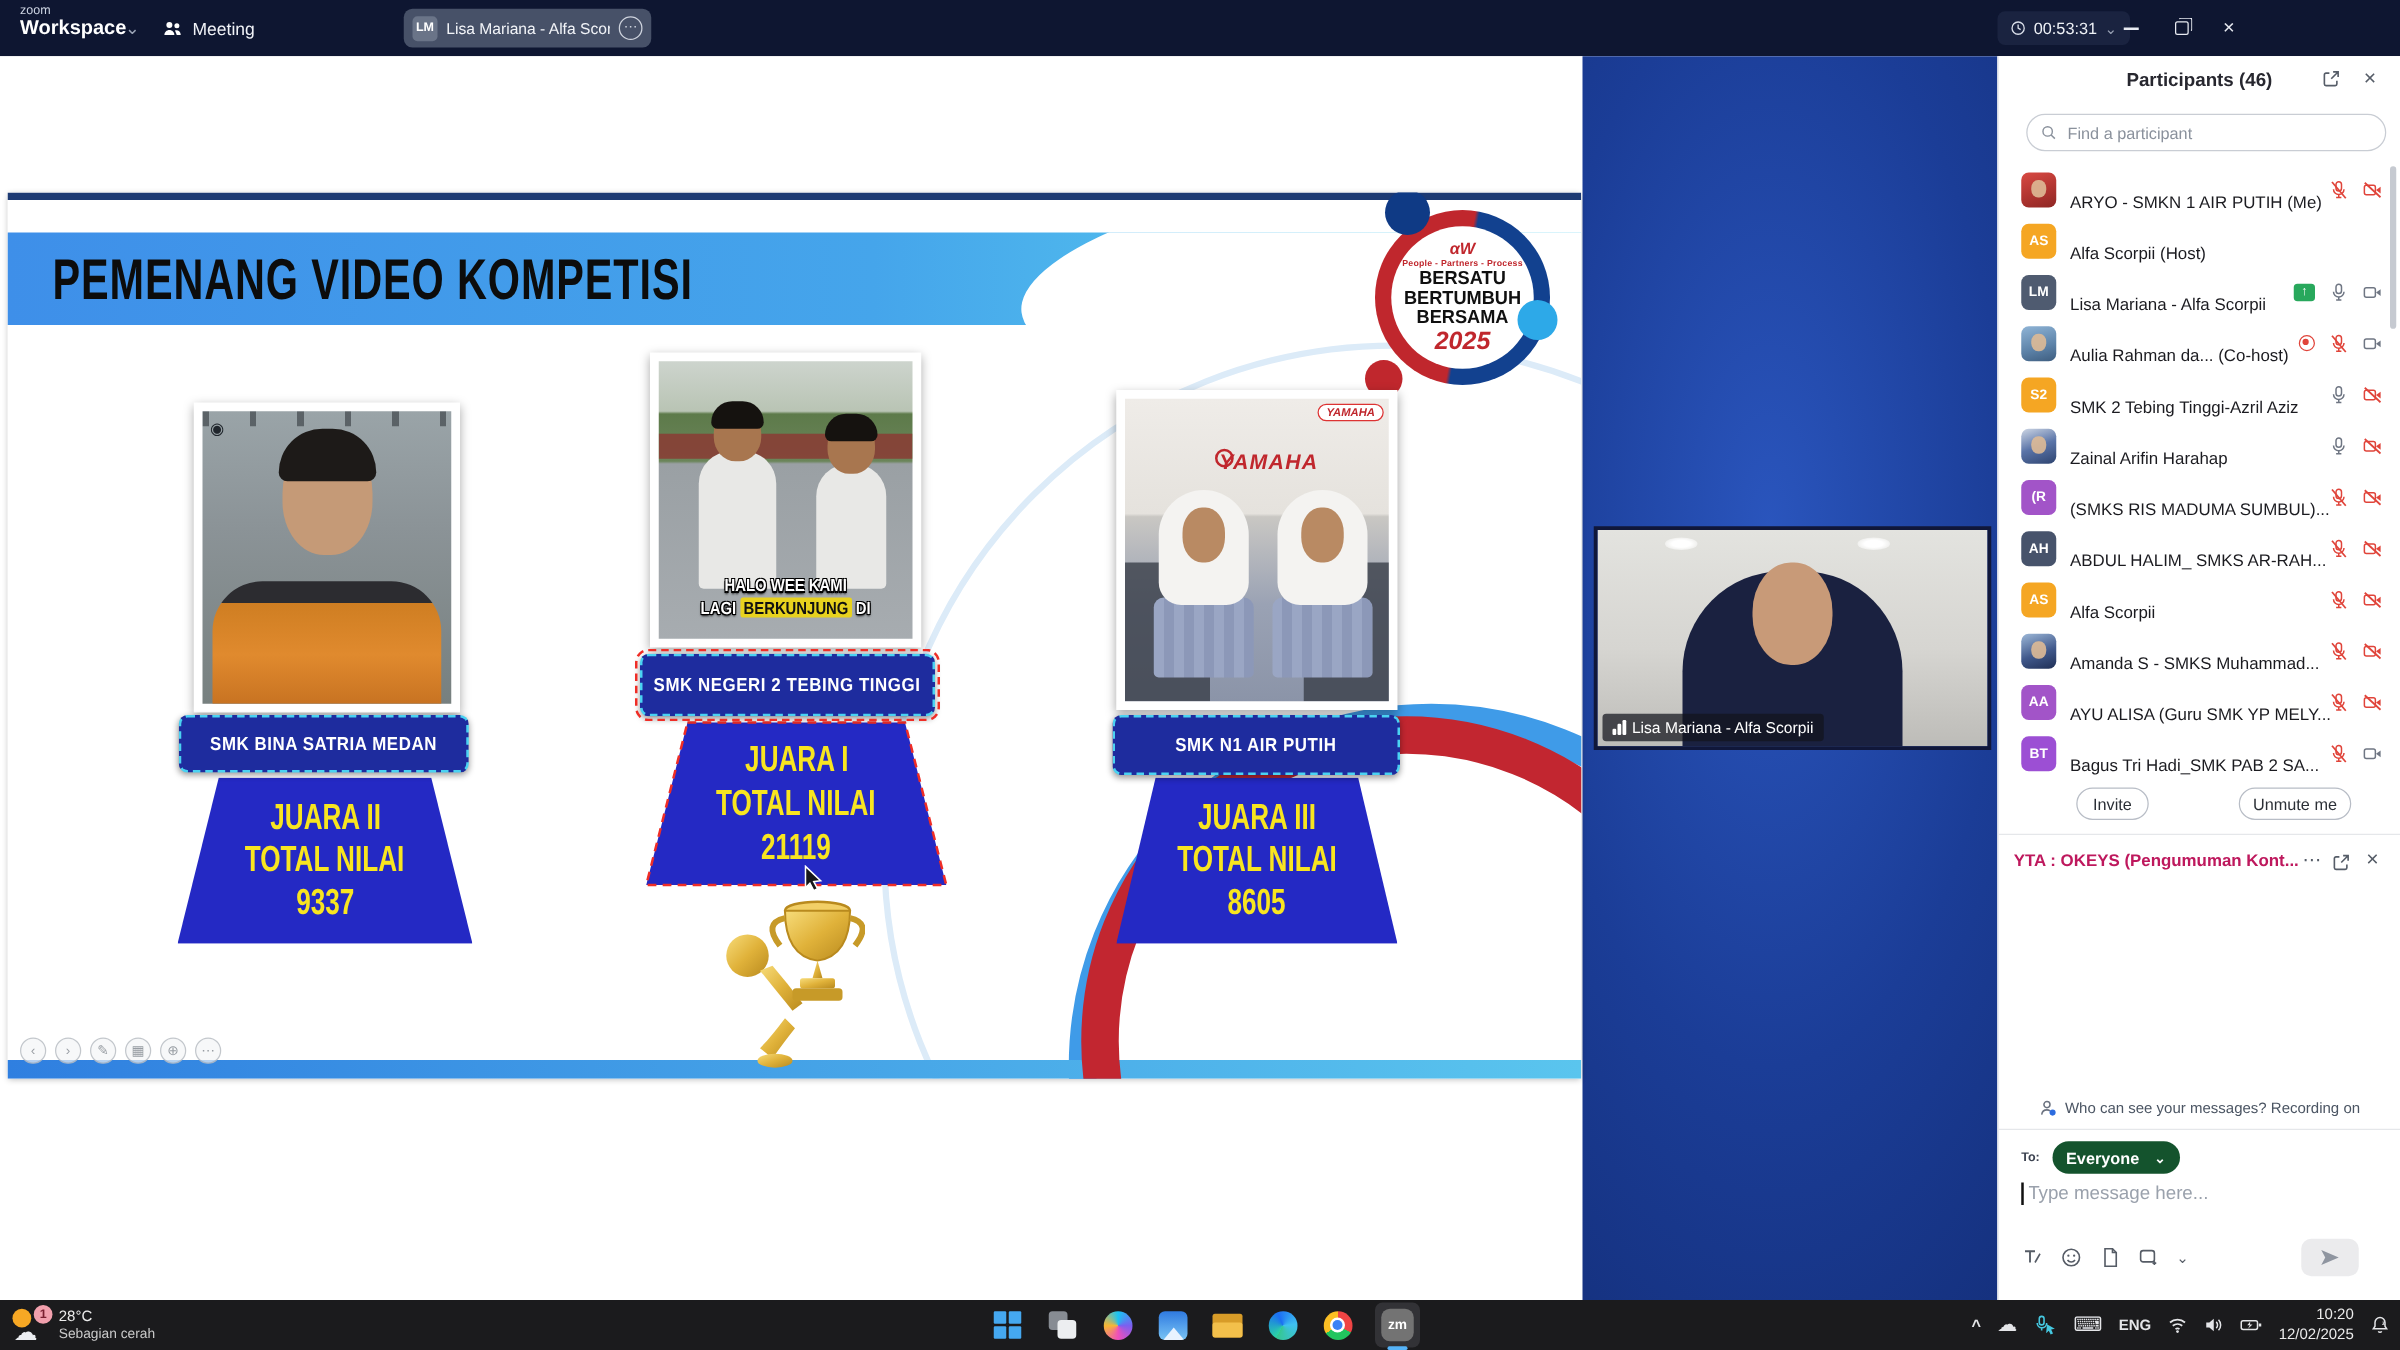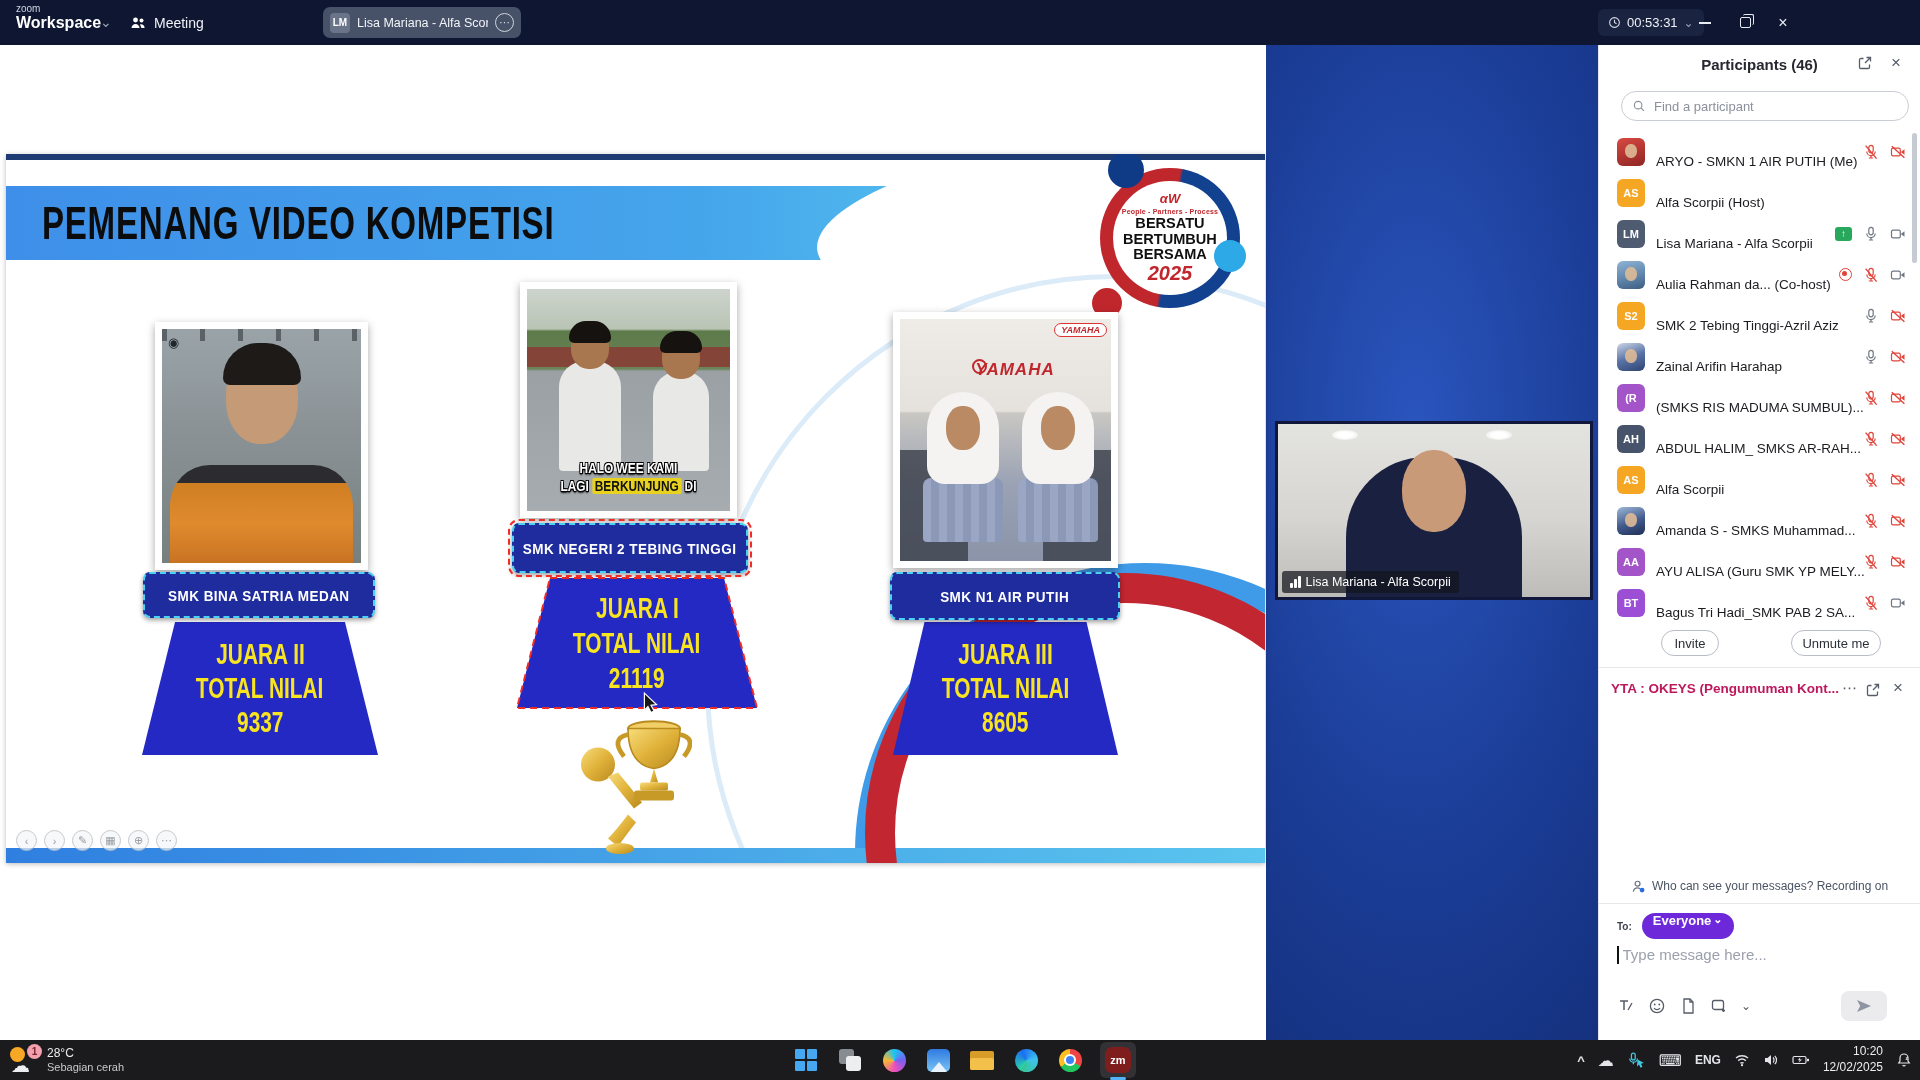--- a/index.html
+++ b/index.html
@@ -164,22 +164,22 @@
         font-size:13px;color:#2b2f36;display:flex;align-items:center;justify-content:center;font-family:inherit;}
   #invite{left:62px;top:585px;width:58px;}
   #unmute{left:192px;top:585px;width:90px;}
   .sdiv{position:absolute;left:0;width:100%;height:1px;background:#e5e7ea;}
   .chead{position:absolute;left:0;top:630px;width:100%;height:30px;}
   .chead .t{position:absolute;left:12px;top:6px;font-size:13.5px;font-weight:700;color:#be185d;white-space:nowrap;}
   .notice{position:absolute;left:0;top:834px;width:100%;display:flex;align-items:flex-start;justify-content:center;gap:6px;
         font-size:12px;color:#4b5563;}
   .torow{position:absolute;left:18px;top:868px;display:flex;align-items:center;gap:10px;}
   .torow .lbl{font-size:10px;font-weight:600;color:#3c4250;}
-  .evpill{height:26px;background:#6d28d9;border-radius:13px;color:#fff;font-size:13px;font-weight:700;
-        display:flex;gap:2px;padding:0 11px;border:none;font-family:inherit;}
+  .evpill{height:26px;background:#14532d;border-radius:13px;color:#fff;font-size:13px;font-weight:700;
+        display:flex;align-items:center;gap:12px;padding:0 11px;border:none;font-family:inherit;}
   .msgrow{position:absolute;left:18px;top:900px;display:flex;align-items:center;}
   .caret{width:1.5px;height:18px;background:#111;margin-right:2px;}
   .msgrow input{border:none;outline:none;font-size:15px;width:260px;color:#333;font-family:inherit;background:transparent;}
   .msgrow input::placeholder{color:#9aa1ac;}
   .ctools{position:absolute;left:18px;top:952px;display:flex;align-items:center;gap:13px;color:#565c66;}
   .ctools .ic{width:18px;height:18px;}
   #send{position:absolute;left:242px;top:946px;width:46px;height:30px;background:#ebebed;border-radius:8px;border:none;
         display:flex;align-items:center;justify-content:center;color:#8f95a0;}
 
   
@@ -207,21 +207,21 @@
   .i-exp{position:relative;width:24px;height:19px;}
   .i-exp:before{content:"";position:absolute;inset:0;background:#d89c28;border-radius:2px;}
   .i-exp:after{content:"";position:absolute;left:0;bottom:0;width:100%;height:12px;background:#f3c04b;border-radius:2px;}
   .i-edge{width:23px;height:23px;border-radius:50%;background:conic-gradient(from 210deg,#2bd4a4,#1b6ef3 35%,#3fc1f0 65%,#35c791);}
   .i-chr{position:relative;width:23px;height:23px;border-radius:50%;
         background:conic-gradient(#ef4444 0 33%,#22c55e 33% 66%,#fbbf24 66% 100%);}
   .i-chr:before{content:"";position:absolute;left:5.5px;top:5.5px;width:12px;height:12px;border-radius:50%;background:#fff;}
   .i-chr:after{content:"";position:absolute;left:7.5px;top:7.5px;width:8px;height:8px;border-radius:50%;background:#3b82f6;}
   .zoomapp{position:relative;width:36px;height:36px;background:#323236;border-radius:6px;
         display:flex;align-items:center;justify-content:center;}
-  .i-zm{width:26px;height:26px;border-radius:7px;background:#7f1d1d;color:#fff;font-size:11px;font-weight:700;
+  .i-zm{width:26px;height:26px;border-radius:7px;background:#737373;color:#fff;font-size:11px;font-weight:700;
         display:flex;align-items:center;justify-content:center;}
   .zline{position:absolute;left:50%;bottom:-2px;width:16px;height:3px;margin-left:-8px;border-radius:2px;background:#55b3f8;}
   .tray{position:absolute;right:8px;top:0;height:40px;display:flex;align-items:center;gap:13px;}
   .tico{color:#e4e5e8;display:flex;align-items:center;justify-content:center;}
   .lang{font-size:12px;font-weight:600;}
   .clockblk{text-align:right;font-size:12px;line-height:1.3;color:#ececec;}
 
   .tbicon{width:16px;height:16px;}
 </style>
 </head>

